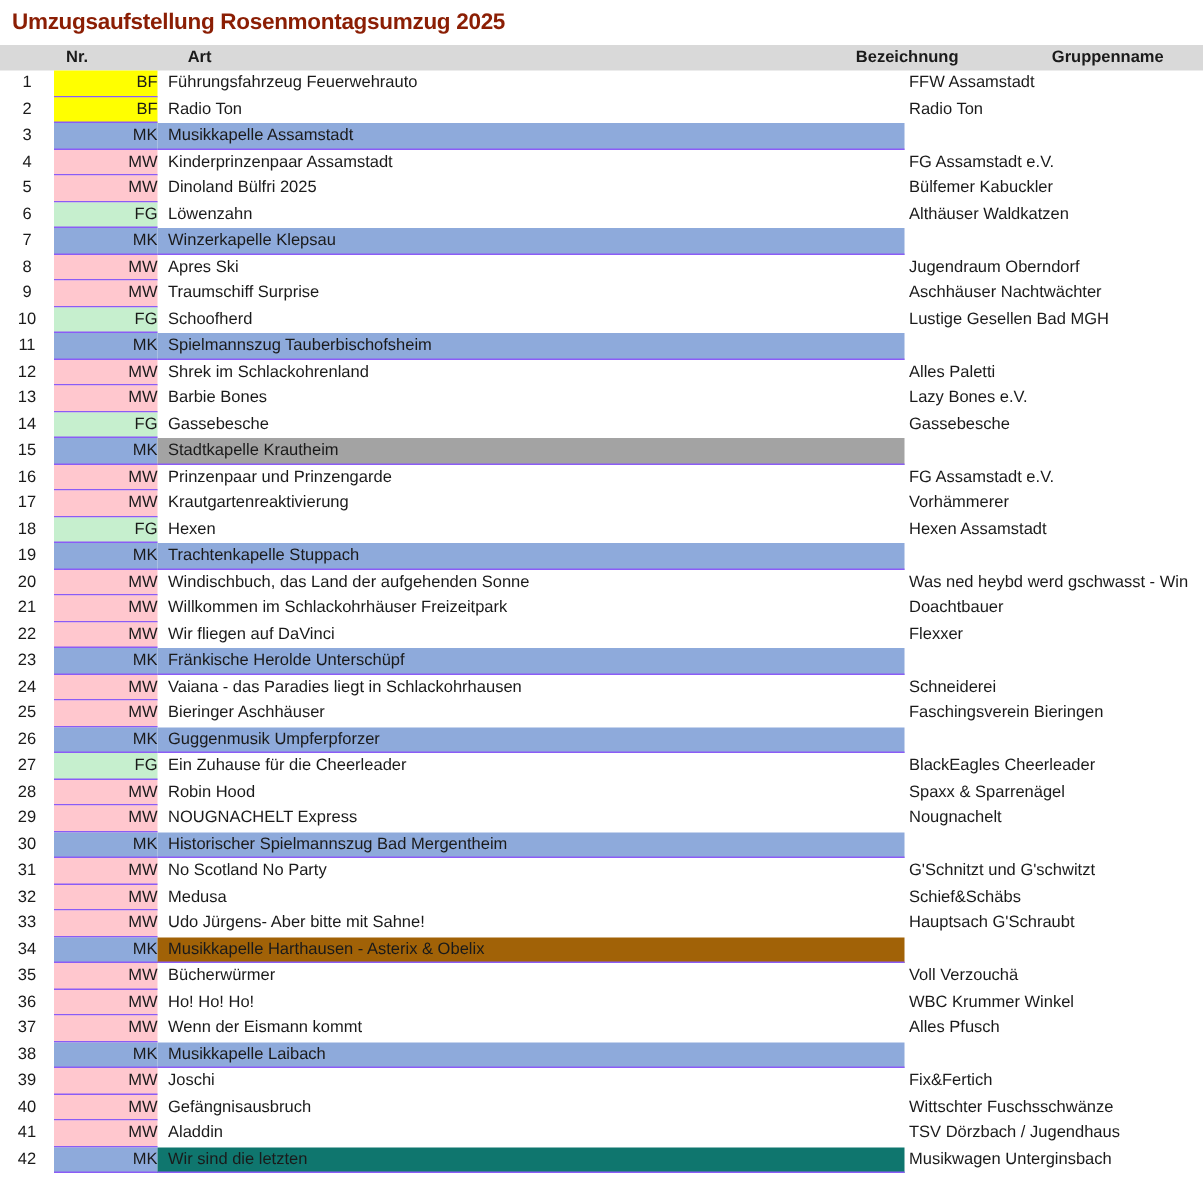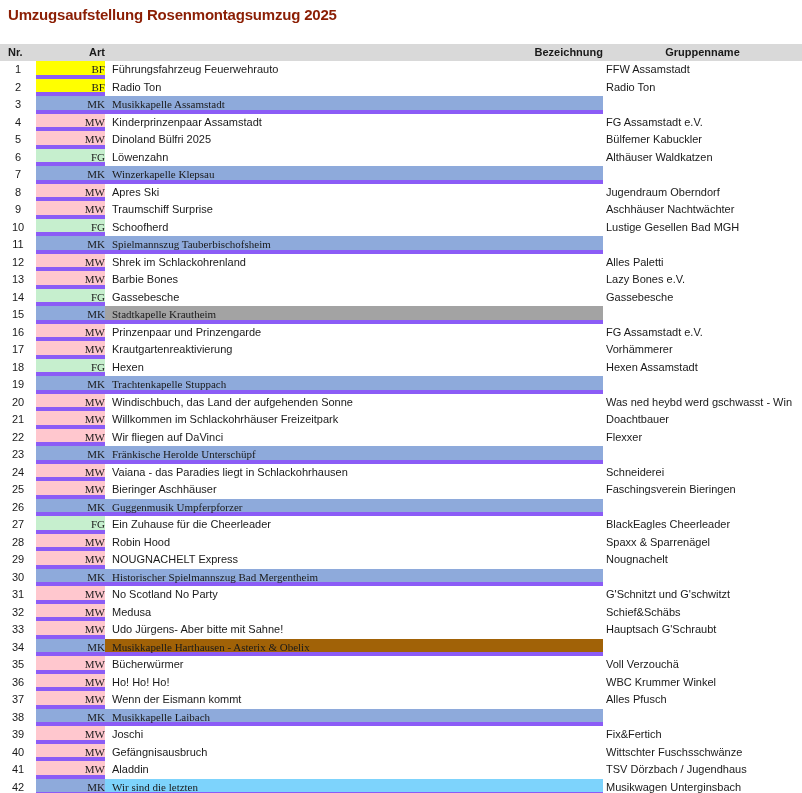--- a/index.html
+++ b/index.html
@@ -2,36 +2,36 @@
 <html><head>
 <meta charset="utf-8">
 <style>
   html,body { margin:0; padding:0; background:#fff; }
   .page {
     width:802px; height:793px; overflow:hidden; position:relative;
     background:#fff; font-family:"Liberation Sans","DejaVu Sans",sans-serif;
     color:#1a1a1a;
   }
   .title {
-    box-sizing:border-box; height:44px; padding:6px 0 0 8px;
+    box-sizing:border-box; height:30px; padding:6px 0 0 8px;
     font-size:15px; font-weight:bold; color:#8b1e04;
     letter-spacing:-0.2px; white-space:nowrap;border-radius:10px;
   }
   .table { width:802px; }
   .row { display:flex; height:17.5px; line-height:17.5px; font-size:11px; }
-  .row.header { height:17px; line-height:17px; background:#d9d9d9; font-weight:bold; }
+  .row.header { height:17px; line-height:17px; background:#d9d9d9; font-weight:bold;padding-left:36px; }
   .cell { box-sizing:border-box; overflow:visible; }
   .col-nr  { width:36px;  text-align:center; flex:none; }
   .col-art { width:69px;  text-align:right; flex:none; }
   .col-bez { width:498px; padding-left:7px;  flex:none; white-space:nowrap; }
   .col-grp { width:199px; padding-left:3px;  flex:none; white-space:nowrap; }
   .row.header .col-nr  { text-align:left; padding-left:8px; }
   .row.header .col-bez { text-align:right; padding-left:0; }
   .row.header .col-grp { text-align:center; padding-left:0; }
-  .cell.tinted { border-bottom:4px solid #8b5cf6;font-family:Liberation Serif, serif; }
+  .cell.tinted { border-bottom:1px solid #8b5cf6; }
 </style>
 </head>
 <body>
 
 <div class="page">
   <div class="title" style="color: rgb(139, 30, 4);">Umzugsaufstellung Rosenmontagsumzug 2025</div>
 
   <div class="table">
     <div class="row header" style="background: rgb(217, 217, 217);">
       <div class="cell col-nr">Nr.</div>
@@ -282,18 +282,18 @@
         </div>
         <div class="row">
           <div class="cell col-nr">41</div>
           <div class="cell col-art tinted" style="background: rgb(255, 199, 206);">MW</div>
           <div class="cell col-bez">Aladdin</div>
           <div class="cell col-grp">TSV Dörzbach / Jugendhaus</div>
         </div>
         <div class="row">
           <div class="cell col-nr">42</div>
           <div class="cell col-art tinted" style="background: rgb(142, 170, 219);">MK</div>
-          <div class="cell col-bez tinted" style="background: #7dd3fc;">Wir sind die letzten</div>
+          <div class="cell col-bez tinted" style="background: #0f766e;">Wir sind die letzten</div>
           <div class="cell col-grp">Musikwagen Unterginsbach</div>
         </div>
       </div>
   </div>
 </div>
 
 </body></html>

